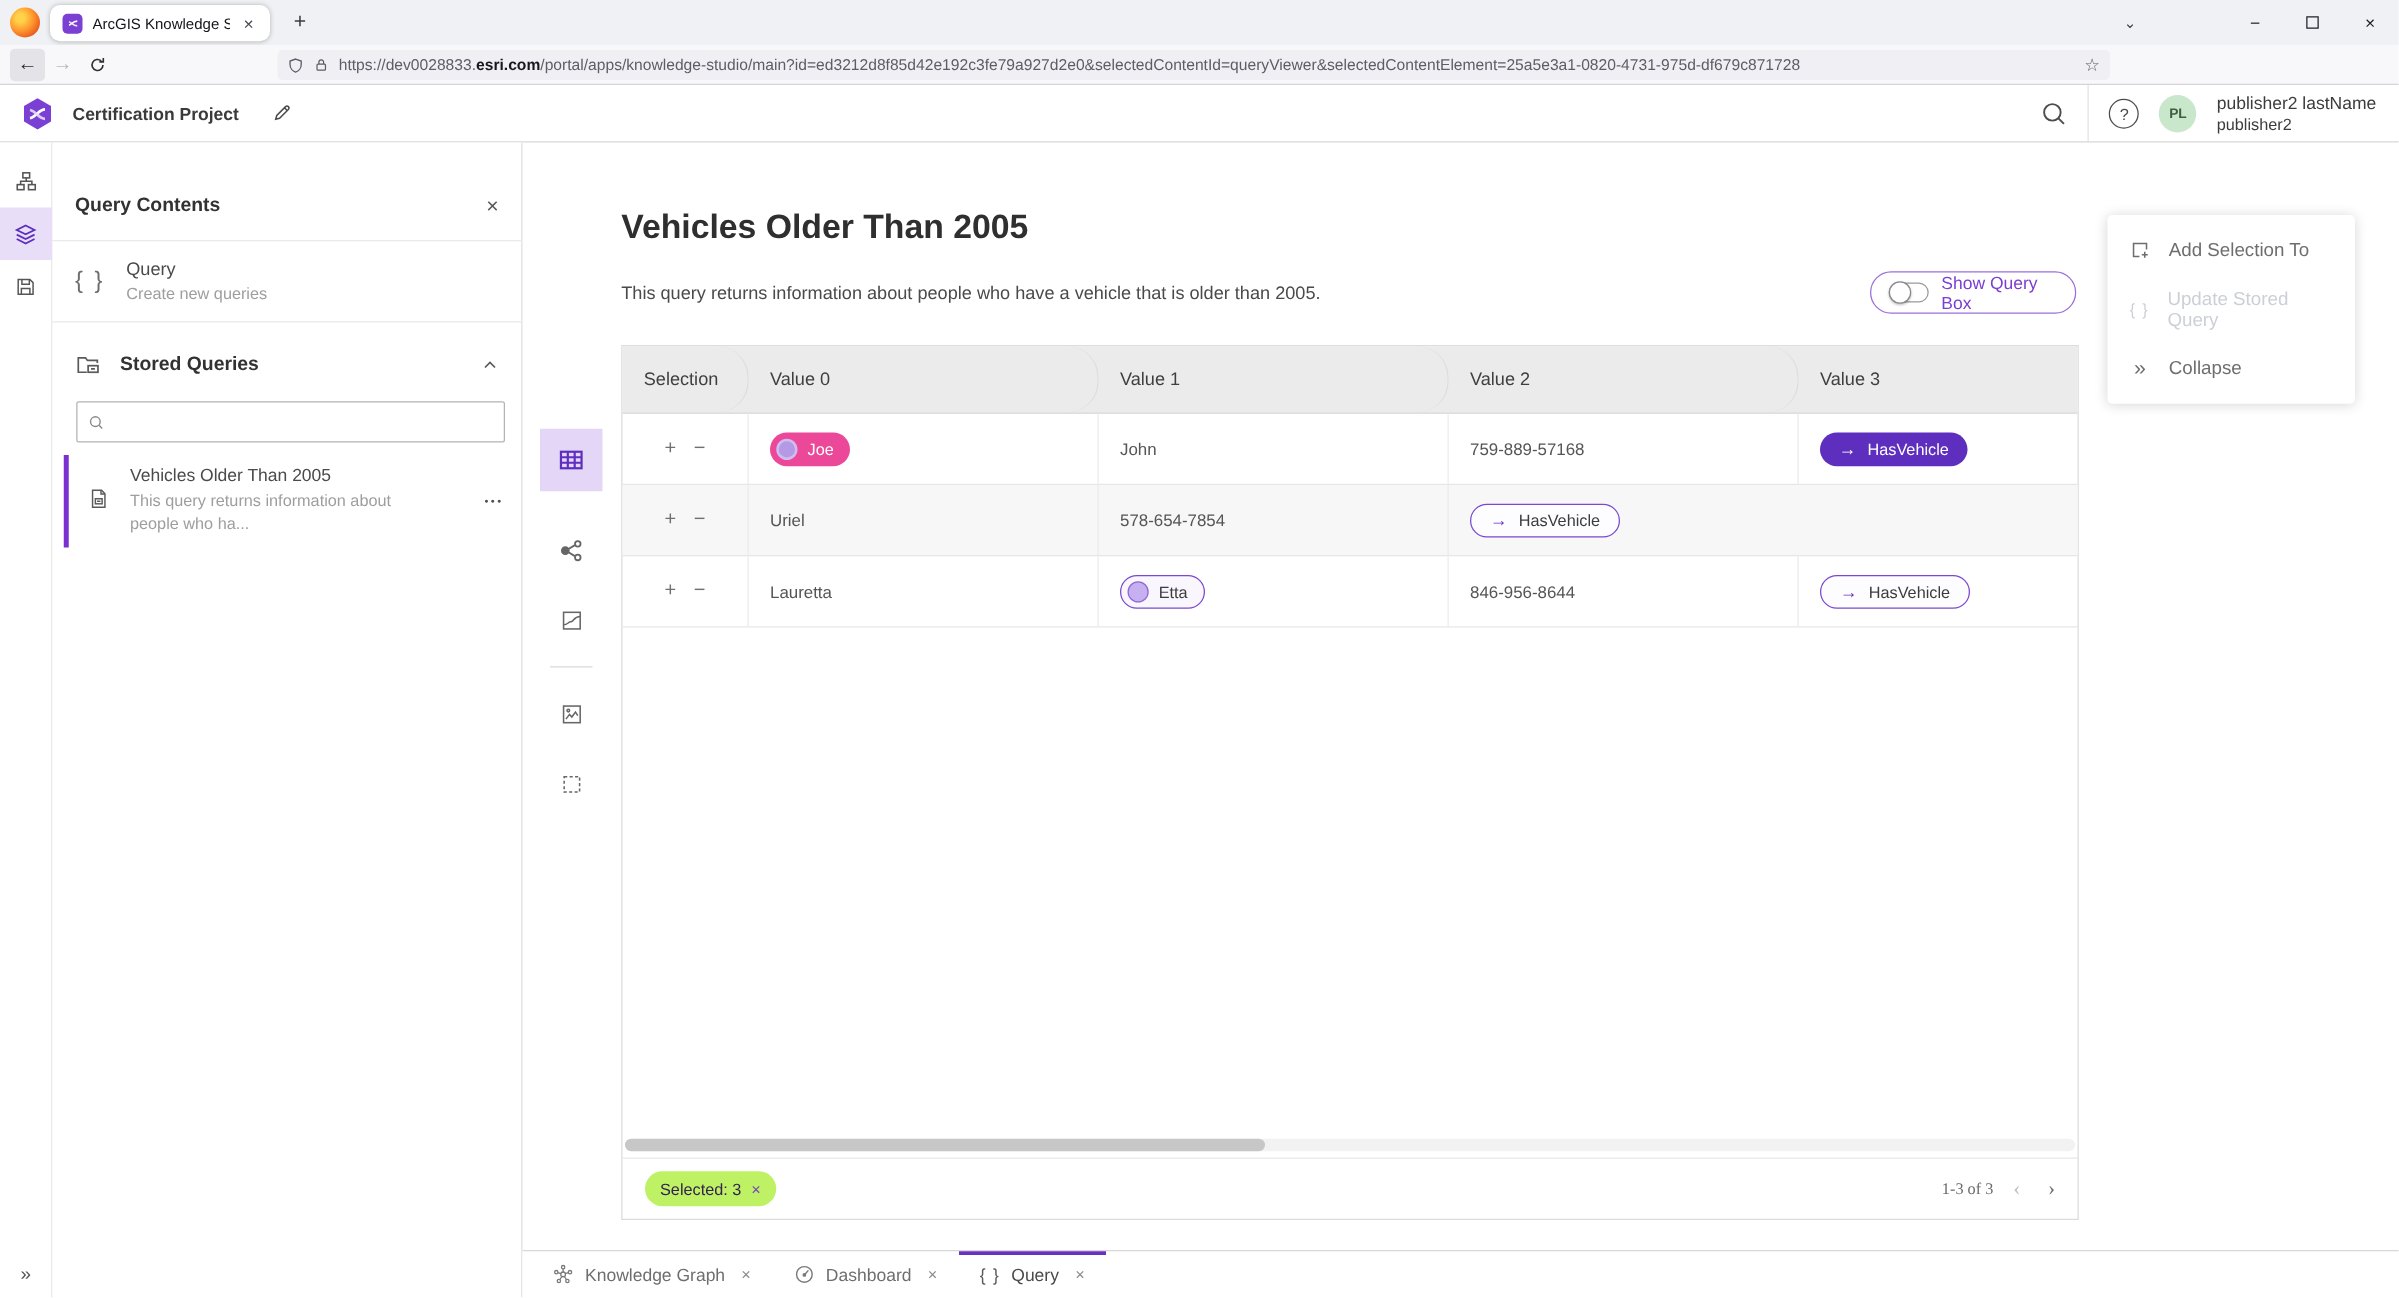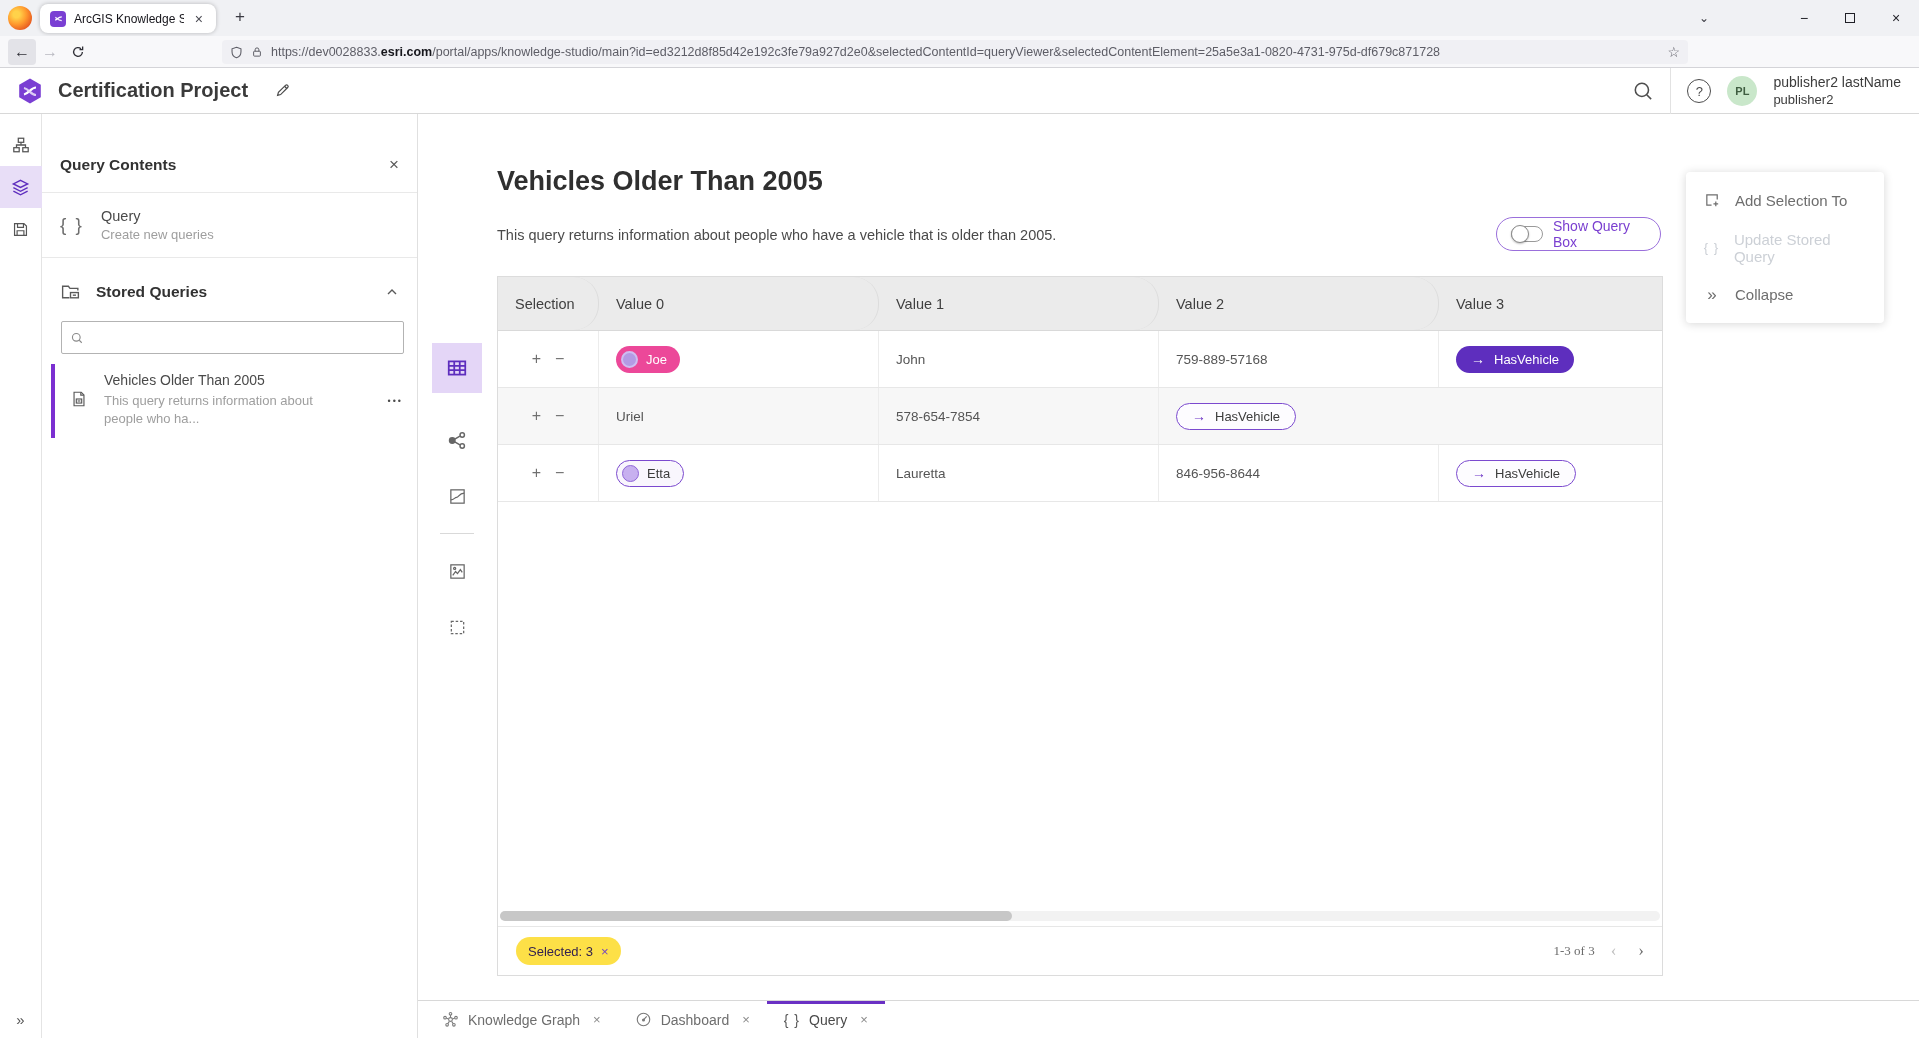--- a/index.html
+++ b/index.html
@@ -27,21 +27,21 @@
   .urlfield { position:absolute; left:222px; top:4px; width:1466px; height:24px; background:#f0f0f4; border-radius:4px; display:flex; align-items:center; padding:0 8px; gap:8px; }
   .url-ic { color:#5b5b64; flex:none; }
   .urltext { font-size:12.5px; color:#5d5d66; white-space:nowrap; overflow:hidden; flex:1; }
   .urltext b { color:#17171d; font-weight:700;margin-top:27px; }
   .url-star { color:#5b5b64; font-size:14px; flex:none; }
   .chrome-right { position:absolute; right:6px; top:36px; height:32px; display:flex; align-items:center; gap:10px; }
   .chrome-right .nav-ic { width:24px; }
 
   
   .appheader { position:absolute; left:0; top:68px; width:1919px; height:46px; background:#fff; border-bottom:1px solid #d8d8d8; display:flex; align-items:center; }
-  .app-title { font-size:20px; font-weight:700; color:#3a3a3a; margin-left:14px; }
+  .app-title { font-size:14px; font-weight:700; color:#3a3a3a; margin-left:14px; }
   .edit-pencil { margin-left:26px; color:#4a4a4a; }
   .hdr-right { position:absolute; right:18px; top:0; height:46px; display:flex; align-items:center; gap:16px; }
   .hdr-ic { color:#4d4d4d; }
   .hdr-sep { width:1px; height:46px; background:#e2e2e2; }
   .help-circle { width:24px; height:24px; border:1.5px solid #4d4d4d; border-radius:50%; display:flex; align-items:center; justify-content:center; font-size:13px; color:#4d4d4d; }
   .avatar { width:30px; height:30px; border-radius:50%; background:#c9e7ca; color:#3f5e41; font-size:11px; font-weight:700; display:flex; align-items:center; justify-content:center; }
   .user-block { line-height:1.25; }
   .user-name { font-size:14px; color:#3c3c3c; }
   .user-org { font-size:13px; color:#3c3c3c; }
 
@@ -107,21 +107,21 @@
   .relpill { height:27px; border-radius:14px; display:inline-flex; align-items:center; gap:9px; padding:0 15px; font-size:13px; }
   .relpill.filled { background:#5e2ebe; color:#fff; }
   .relpill.filled .arr { color:#fff; }
   .relpill.outline { background:#fdfcff; border:1.5px solid #7b49cf; color:#3c3c3c; }
   .relpill.outline .arr { color:#6a30c4; }
   .arr { font-size:14px; }
   .t-spacer { flex:1; }
   .hscroll { height:10px; margin:0 2px 5px 2px; background:#f2f2f2; border-radius:5px; position:relative; flex:none; }
   .hthumb { position:absolute; left:0; top:0; height:10px; width:512px; background:#c7c7c7; border-radius:5px; }
   .tfoot { height:49px; border-top:1px solid #e7e7e7; display:flex; align-items:center; padding:0 18px; flex:none; }
-  .chip { background:#fde047; border-radius:14px; height:28px; display:inline-flex; align-items:center; gap:8px; padding:12px 12px; font-size:13px; color:#33214f; }
+  .chip { background:#bef264; border-radius:14px; height:28px; display:inline-flex; align-items:center; gap:8px; padding:12px 12px; font-size:13px; color:#33214f; }
   .chip-x { color:#7445c0; font-size:13px; }
   .pag { margin-left:auto; display:flex; align-items:center; gap:16px;font-family:Liberation Serif, serif; }
   .pag-range { font-size:13px; color:#6a6a6a; }
   .pag-prev { color:#c0c0c0; font-size:17px; }
   .pag-next { color:#6f6f6f; font-size:17px; }
 
   
   .ctxmenu { position:absolute; left:1686px; top:172px; width:198px; background:#fff; border-radius:4px; box-shadow:0 1px 10px rgba(0,0,0,.16); padding:5px 0; }
   .ctx-item { height:47px; display:flex; align-items:center; gap:13px; padding:0 16px; font-size:15px; color:#6e6e6e; }
   .ctx-item .ci-ic { width:20px; display:flex; justify-content:center; color:#6e6e6e; }
@@ -404,27 +404,27 @@
           <span>HasVehicle</span>
         </span>
     </div>
   </div>
 
   <div class="trow">
     <div class="td col-sel">
       <span class="rowbtn">+</span>
       <span class="rowbtn">−</span>
     </div>
+    <div class="td col-v1">Lauretta</div>
     <div class="td col-v0">
       <span class="pill outline">
           <span class="dot"></span>
           <span>Etta</span>
         </span>
     </div>
-    <div class="td col-v1">Lauretta</div>
     <div class="td col-v2">846-956-8644</div>
     <div class="td col-v3">
       <span class="relpill outline">
           <span class="arr">→</span>
           <span>HasVehicle</span>
         </span>
     </div>
   </div>
 
   <div class="t-spacer"></div>

